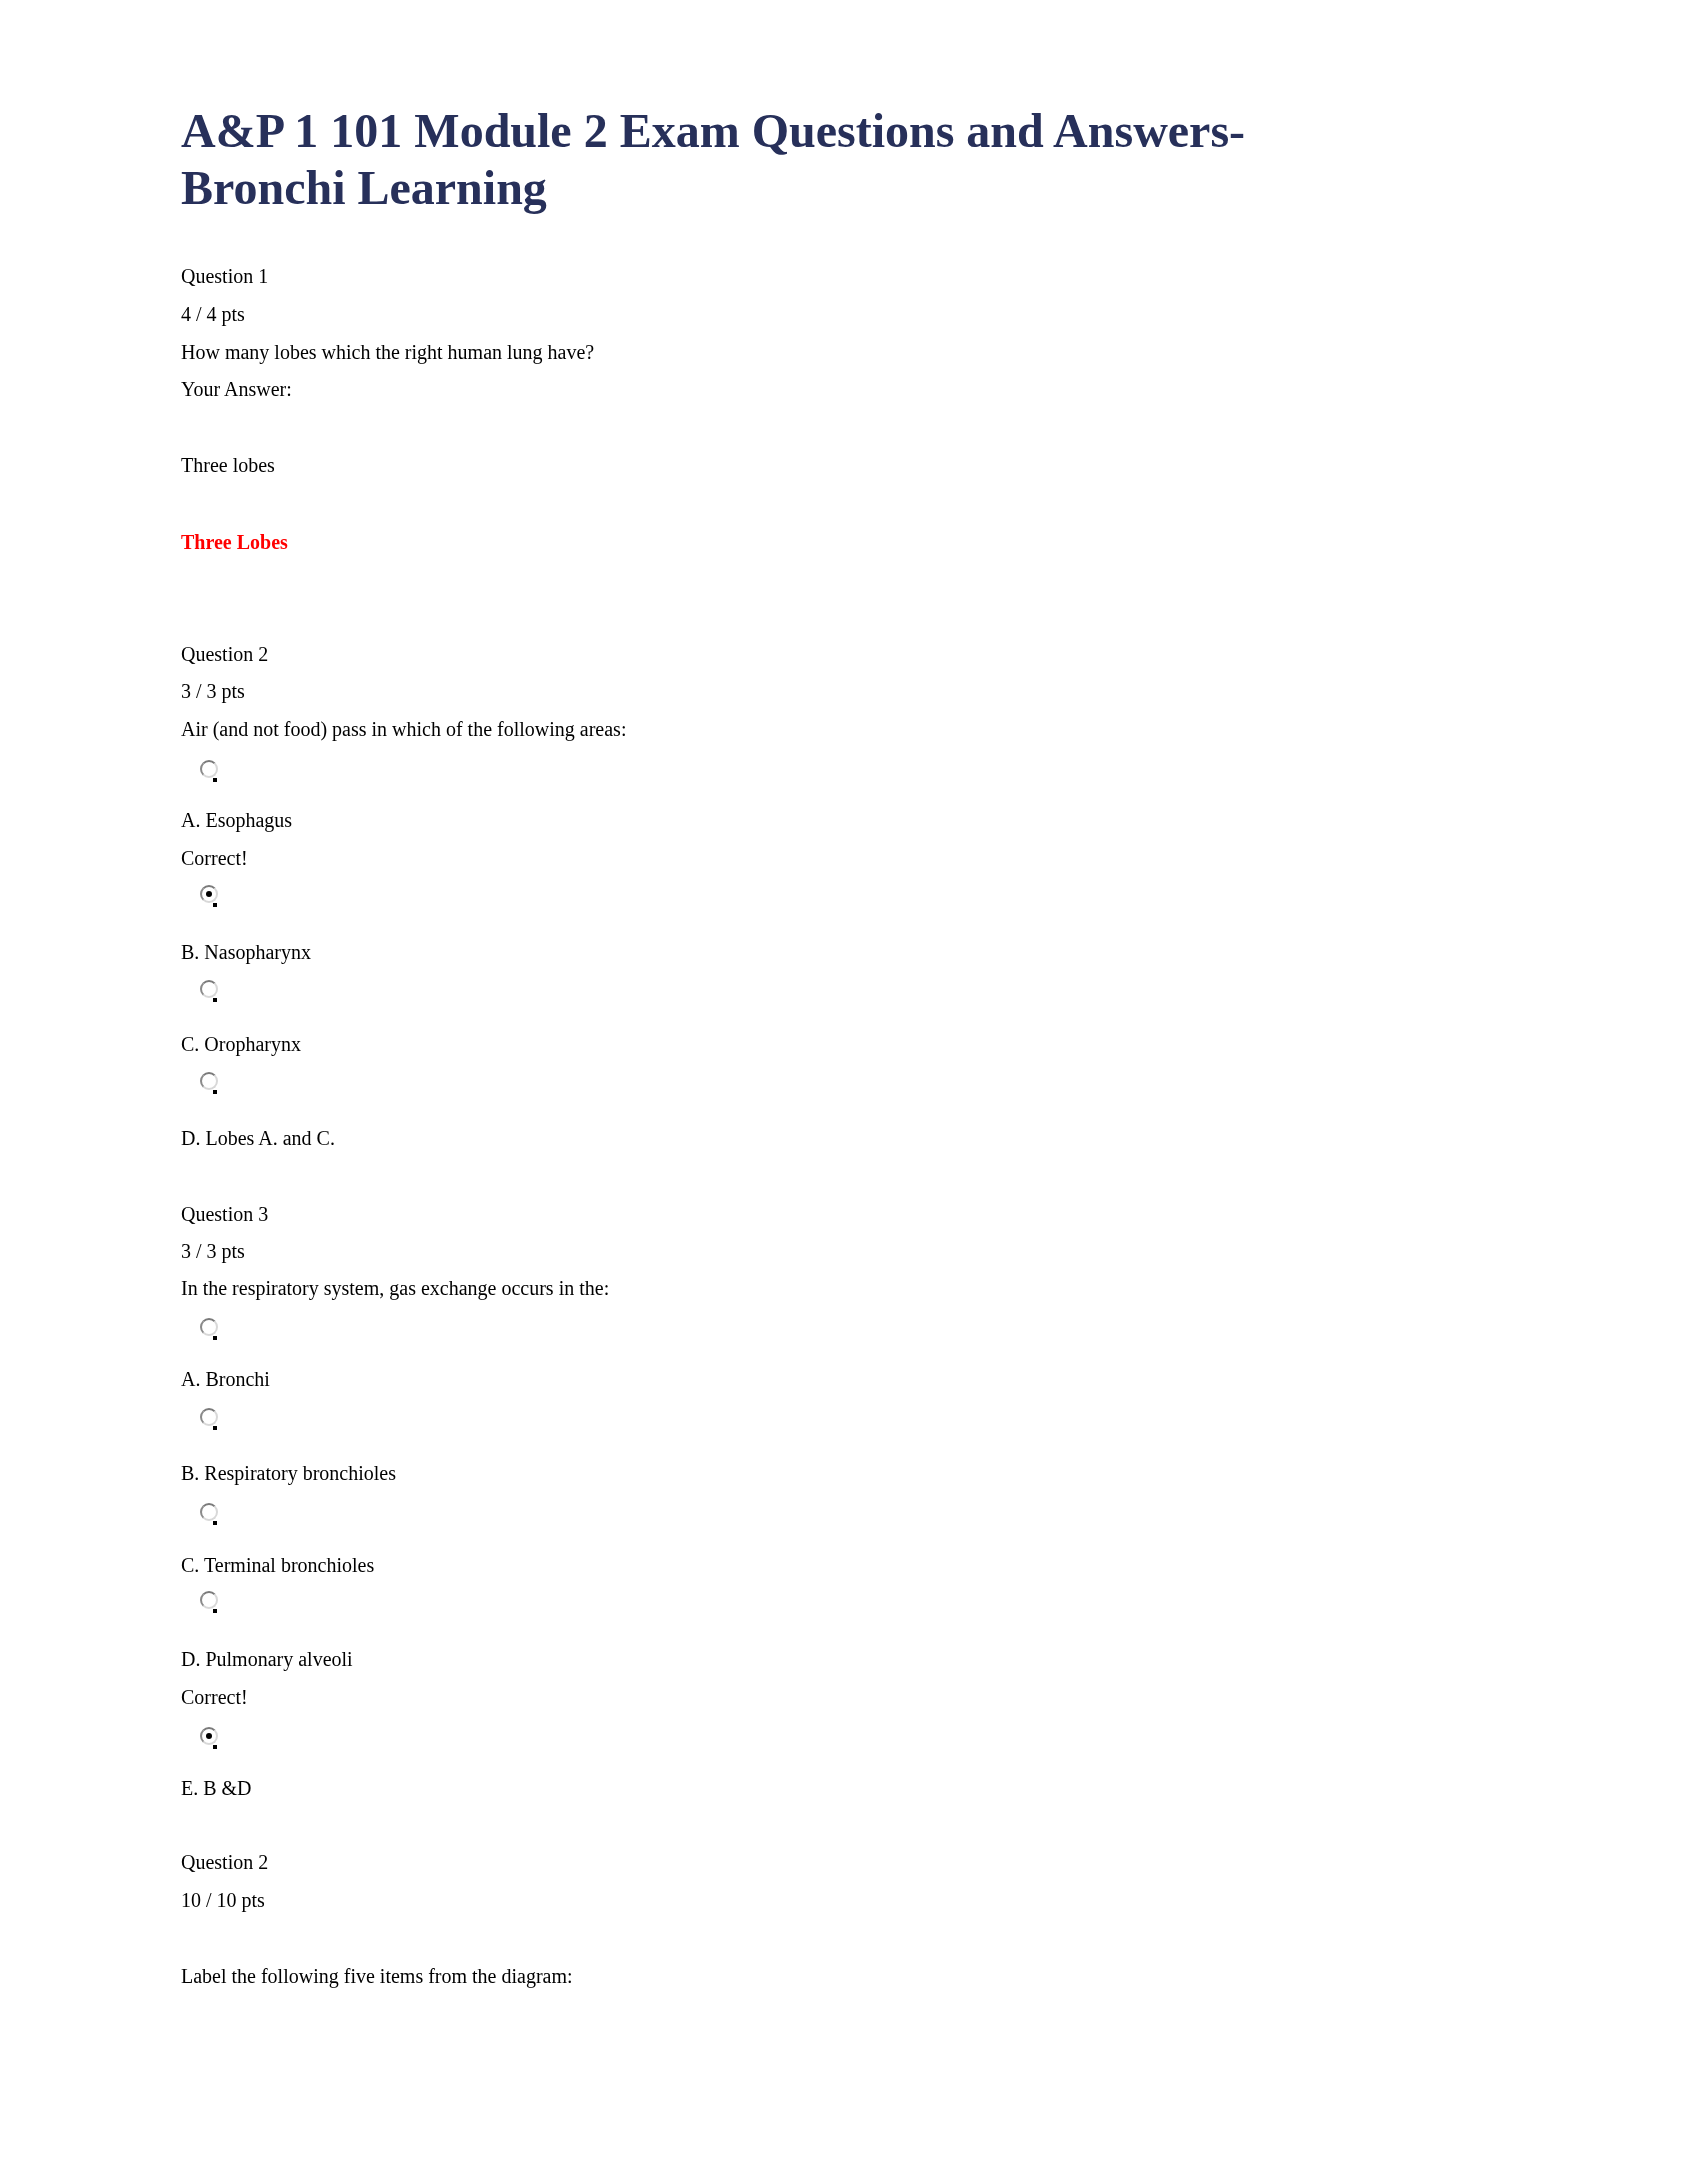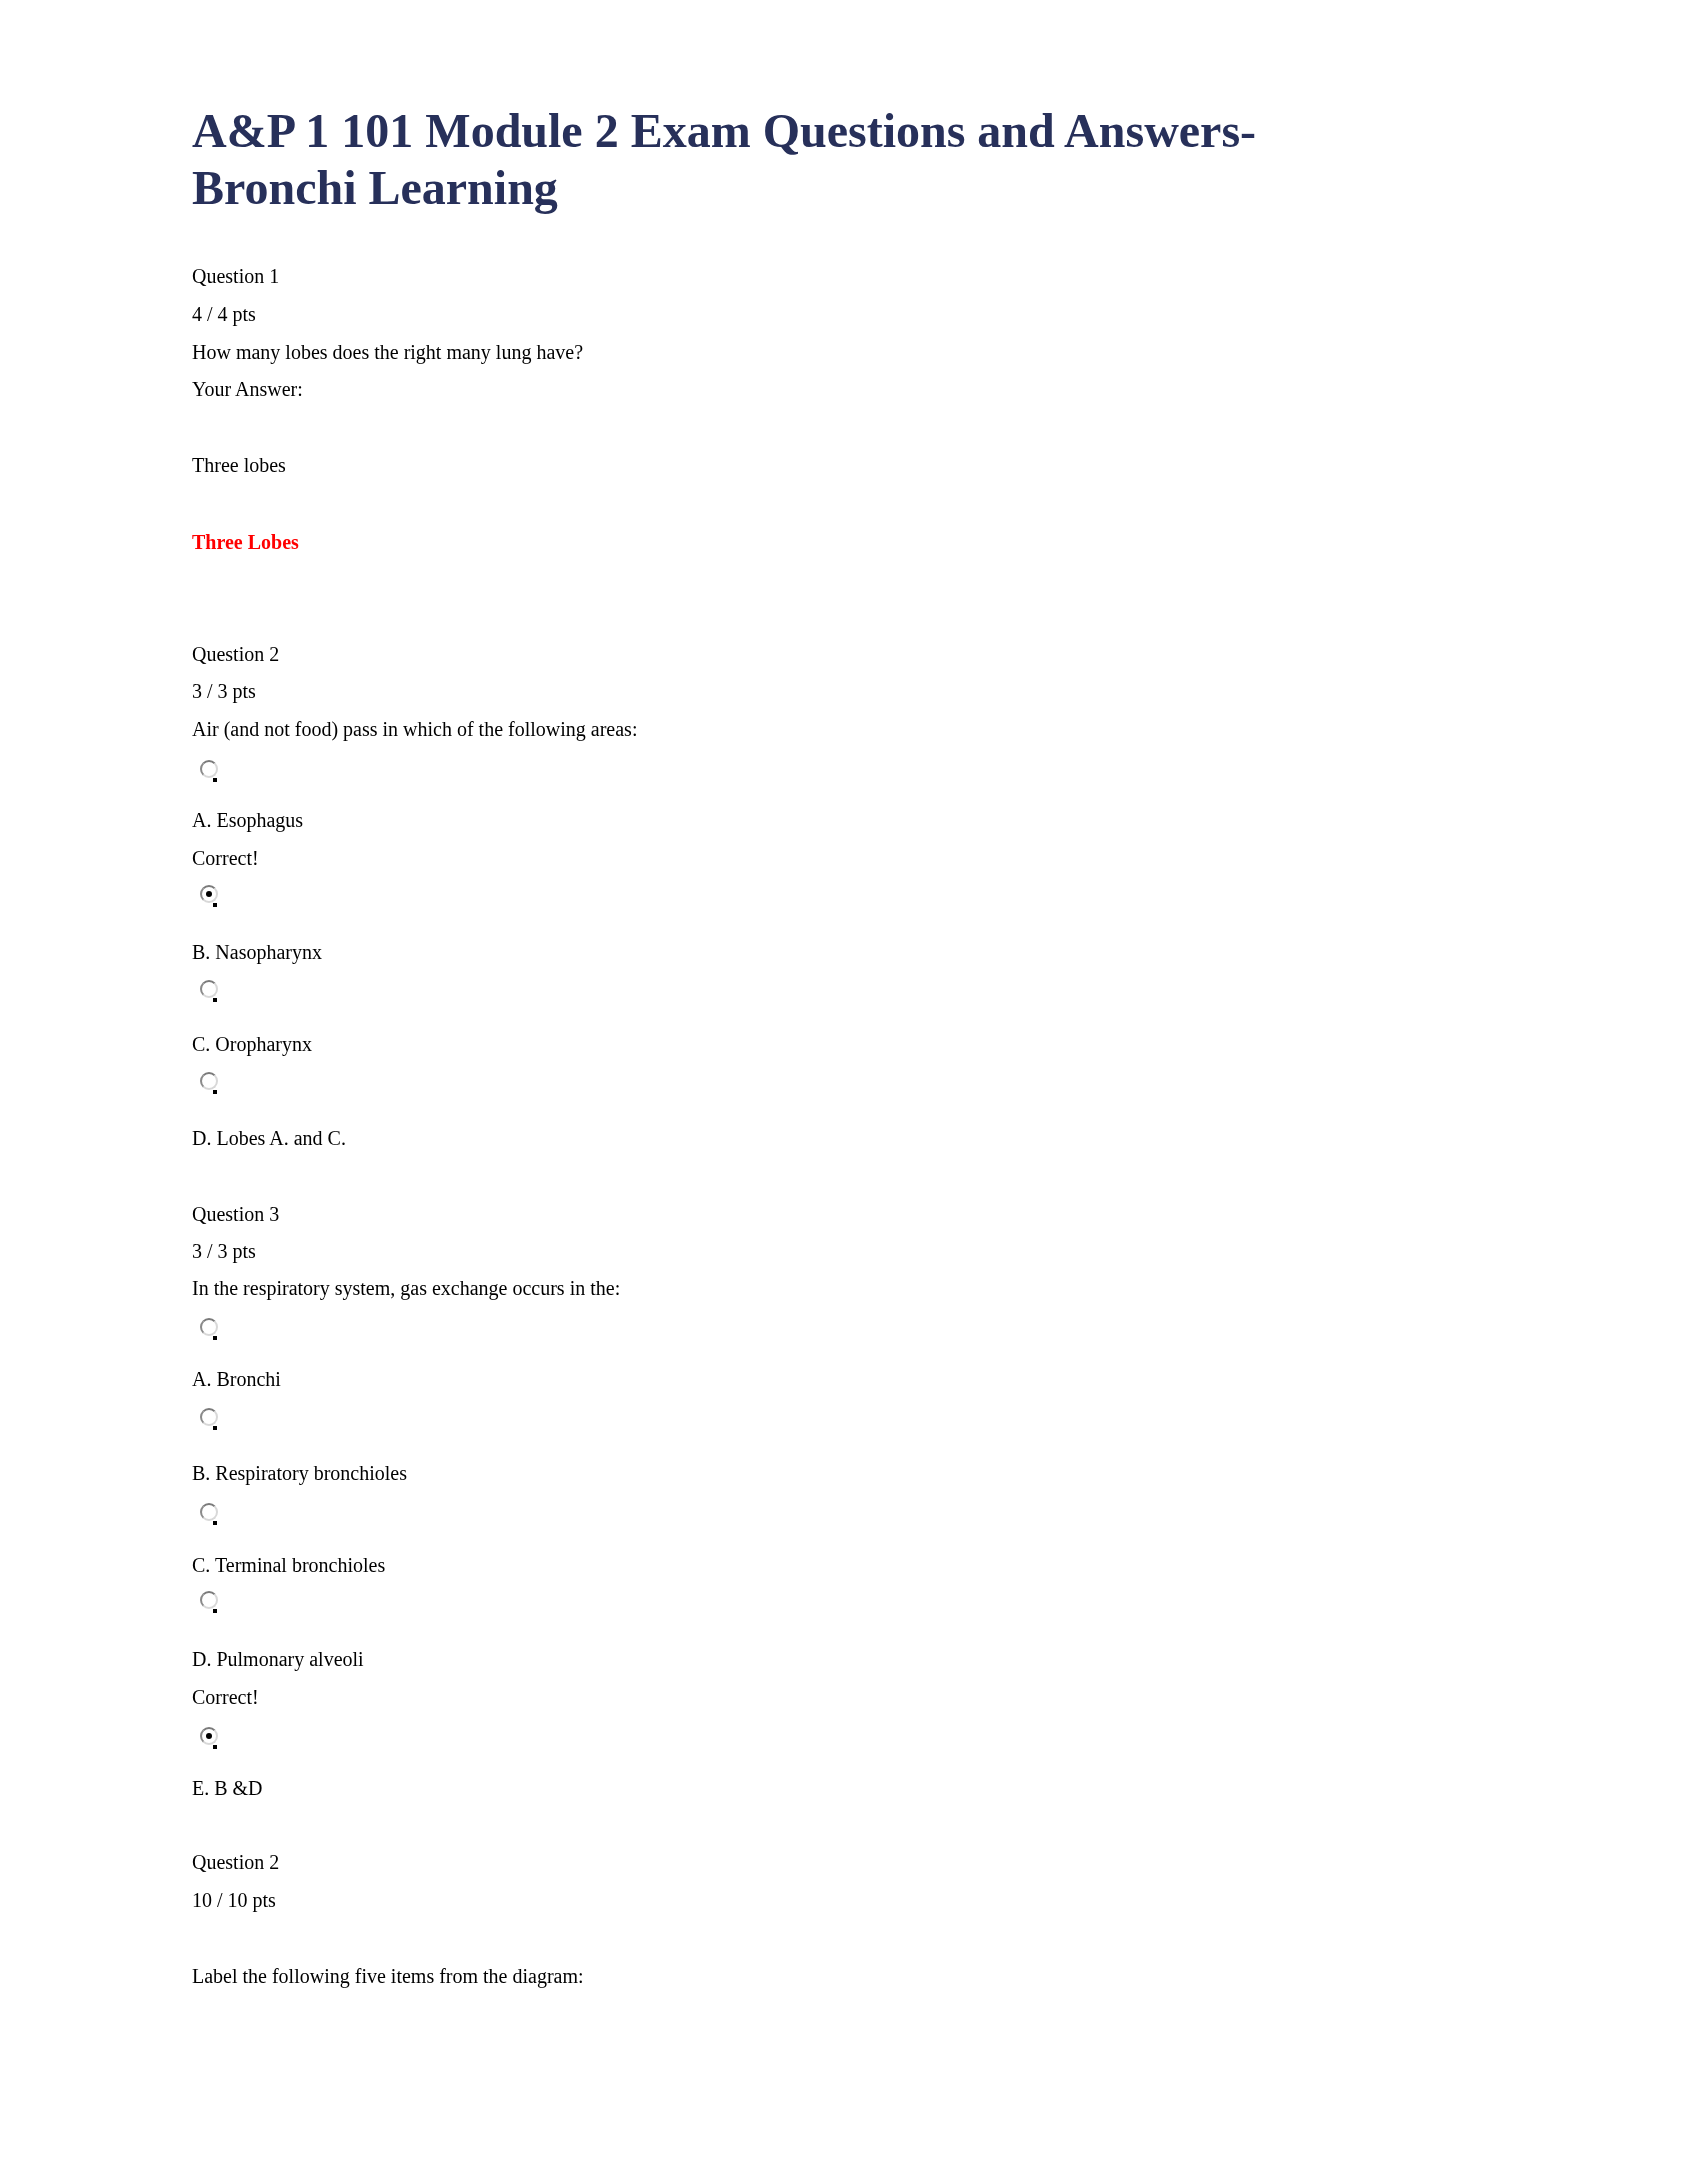--- a/index.html
+++ b/index.html
@@ -1,38 +1,38 @@
 <!DOCTYPE html>
 <html><head>
 <meta charset="utf-8">
 <style>
   html, body { margin: 0; padding: 0; background: #ffffff; }
   body { width: 1683px; height: 2178px; position: relative; overflow: hidden;
          font-family: "Liberation Serif", "DejaVu Serif", serif; color: #000; }
-  .abs { position: absolute; left: 192px; white-space: nowrap; }
+  .abs { position: absolute; left: 181px; white-space: nowrap; }
   .title { font-weight: bold; color: #27305a; font-size: 48px; line-height: 55px; }
   .txt { font-size: 20px; line-height: 38px; }
   .red { color: #ff0000; font-weight: bold; }
   .bold { font-weight: normal; }
   .radio { position: absolute; left: 200px; width: 22px; height: 24px; }
   .radio .ring { position: absolute; left: 0; top: 0; width: 18px; height: 18px; border-radius: 50%;
                  border: 2px solid #d8d8d8; border-top-color: #7a7a7a; border-left-color: #8a8a8a; box-sizing: border-box; background:#fff; }
   .radio .tick { position: absolute; left: 13px; top: 18px; width: 4px; height: 4px; background: #000; }
   .radio .dot { position: absolute; left: 6px; top: 6px; width: 6px; height: 6px; border-radius: 50%; background: #000; }
 </style>
 </head>
 <body>
 
 <div class="abs title" style="top:103px">A&amp;P 1 101 Module 2 Exam Questions and Answers-</div>
 <div class="abs title" style="top:160px">Bronchi Learning</div>
 
 <div>
   <div class="abs txt" style="top:257px">Question 1</div>
   <div class="abs txt" style="top:295px">4 / 4 pts</div>
-  <div class="abs txt" style="top:333px">How many lobes does the right many lung have?</div>
+  <div class="abs txt" style="top:333px">How many lobes which the right human lung have?</div>
   <div class="abs txt" style="top:370px">Your Answer:</div>
   <div class="abs txt" style="top:446px">Three lobes</div>
   <div class="abs txt red" style="top:523px">Three Lobes</div>
 </div>
 
 <div>
   <div class="abs txt" style="top:635px">Question 2</div>
   <div class="abs txt" style="top:672px">3 / 3 pts</div>
   <div class="abs txt" style="top:710px">Air (and not food) pass in which of the following areas:</div>
 

